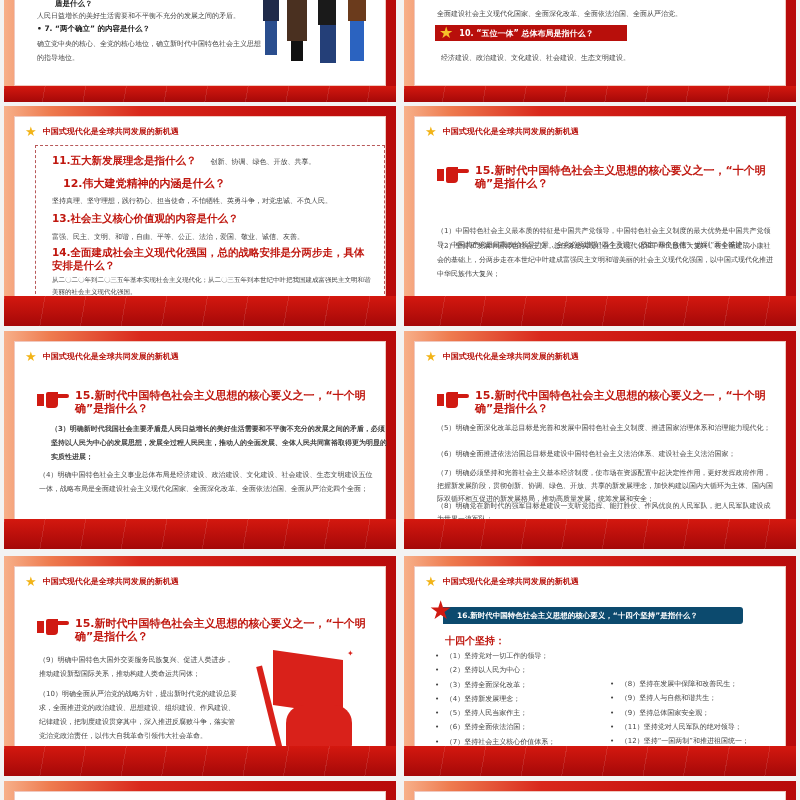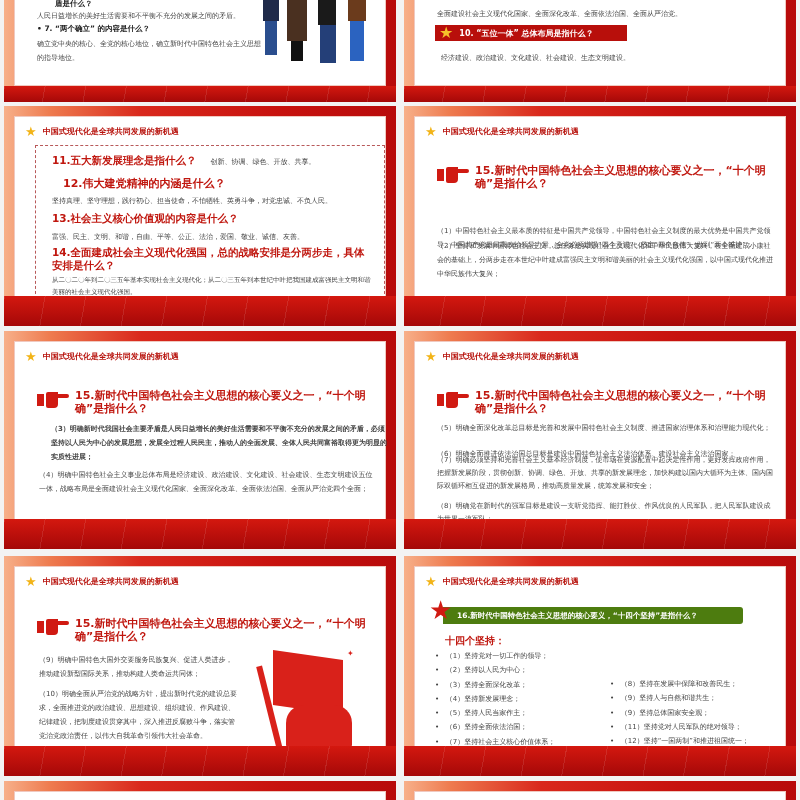--- a/index.html
+++ b/index.html
@@ -137,21 +137,21 @@
       <span class="htxt">中国式现代化是全球共同发展的新机遇</span>
     </div>
     <div class="hand" style="left:22px;top:50px;">
         <div class="blk"></div>
         <div class="palm"></div>
         <div class="finger"></div>
       </div>
     <div class="q15 q-red">15.新时代中国特色社会主义思想的核心要义之一，“十个明确”是指什么？</div>
     <div class="body-txt" style="position:absolute;left:22px;top:80px;width:340px;line-height:13px;">（5）明确全面深化改革总目标是完善和发展中国特色社会主义制度、推进国家治理体系和治理能力现代化；</div>
     <div class="body-txt" style="position:absolute;left:22px;top:106px;width:340px;line-height:13px;">（6）明确全面推进依法治国总目标是建设中国特色社会主义法治体系、建设社会主义法治国家；</div>
-    <div class="body-txt" style="position:absolute;left:22px;top:112px;width:340px;line-height:13px;">（7）明确必须坚持和完善社会主义基本经济制度，使市场在资源配置中起决定性作用，更好发挥政府作用，把握新发展阶段，贯彻创新、协调、绿色、开放、共享的新发展理念，加快构建以国内大循环为主体、国内国际双循环相互促进的新发展格局，推动高质量发展，统筹发展和安全；</div>
+    <div class="body-txt" style="position:absolute;left:22px;top:125px;width:340px;line-height:13px;">（7）明确必须坚持和完善社会主义基本经济制度，使市场在资源配置中起决定性作用，更好发挥政府作用，把握新发展阶段，贯彻创新、协调、绿色、开放、共享的新发展理念，加快构建以国内大循环为主体、国内国际双循环相互促进的新发展格局，推动高质量发展，统筹发展和安全；</div>
     <div class="body-txt" style="position:absolute;left:22px;top:158px;width:340px;line-height:13px;">（8）明确党在新时代的强军目标是建设一支听党指挥、能打胜仗、作风优良的人民军队，把人民军队建设成为世界一流军队；</div>
   </div>
   <div class="bottom-band"></div>
 </div>
 
 <div class="slide" style="left:4px; top:556px; height:220px;">
   <div class="panel">
     <div class="hdr">
       <span class="star">★</span>
       <span class="htxt">中国式现代化是全球共同发展的新机遇</span>
@@ -173,21 +173,21 @@
   </div>
   <div class="bottom-band"></div>
 </div>
 
 <div class="slide" style="left:404px; top:556px; height:220px;">
   <div class="panel">
     <div class="hdr">
       <span class="star">★</span>
       <span class="htxt">中国式现代化是全球共同发展的新机遇</span>
     </div>
-    <div style="position:absolute;left:28px;top:40px;width:300px;height:17px;background:#4d7c0f;border-radius:0 3px 3px 0;display:flex;align-items:center;">
+    <div style="position:absolute;left:28px;top:40px;width:300px;height:17px;background:#0c4a6e;border-radius:0 3px 3px 0;display:flex;align-items:center;">
       <span style="color:#fff;font-size:7.5px;font-weight:bold;margin-left:14px;">16.新时代中国特色社会主义思想的核心要义，“十四个坚持”是指什么？</span>
     </div>
     <span style="position:absolute;left:14px;top:30px;color:#d01a12;font-size:26px;line-height:1;">★</span>
     <div style="position:absolute;left:30px;top:67px;font-size:10px;font-weight:bold;color:#c0170f;">十四个坚持：</div>
     <ul style="position:absolute;left:20px;top:82px;list-style:none;">
       <li class="body-txt" style="line-height:14.3px;">•&nbsp;&nbsp;&nbsp;<span>（1）坚持党对一切工作的领导；</span></li>
       <li class="body-txt" style="line-height:14.3px;">•&nbsp;&nbsp;&nbsp;<span>（2）坚持以人民为中心；</span></li>
       <li class="body-txt" style="line-height:14.3px;">•&nbsp;&nbsp;&nbsp;<span>（3）坚持全面深化改革；</span></li>
       <li class="body-txt" style="line-height:14.3px;">•&nbsp;&nbsp;&nbsp;<span>（4）坚持新发展理念；</span></li>
       <li class="body-txt" style="line-height:14.3px;">•&nbsp;&nbsp;&nbsp;<span>（5）坚持人民当家作主；</span></li>

